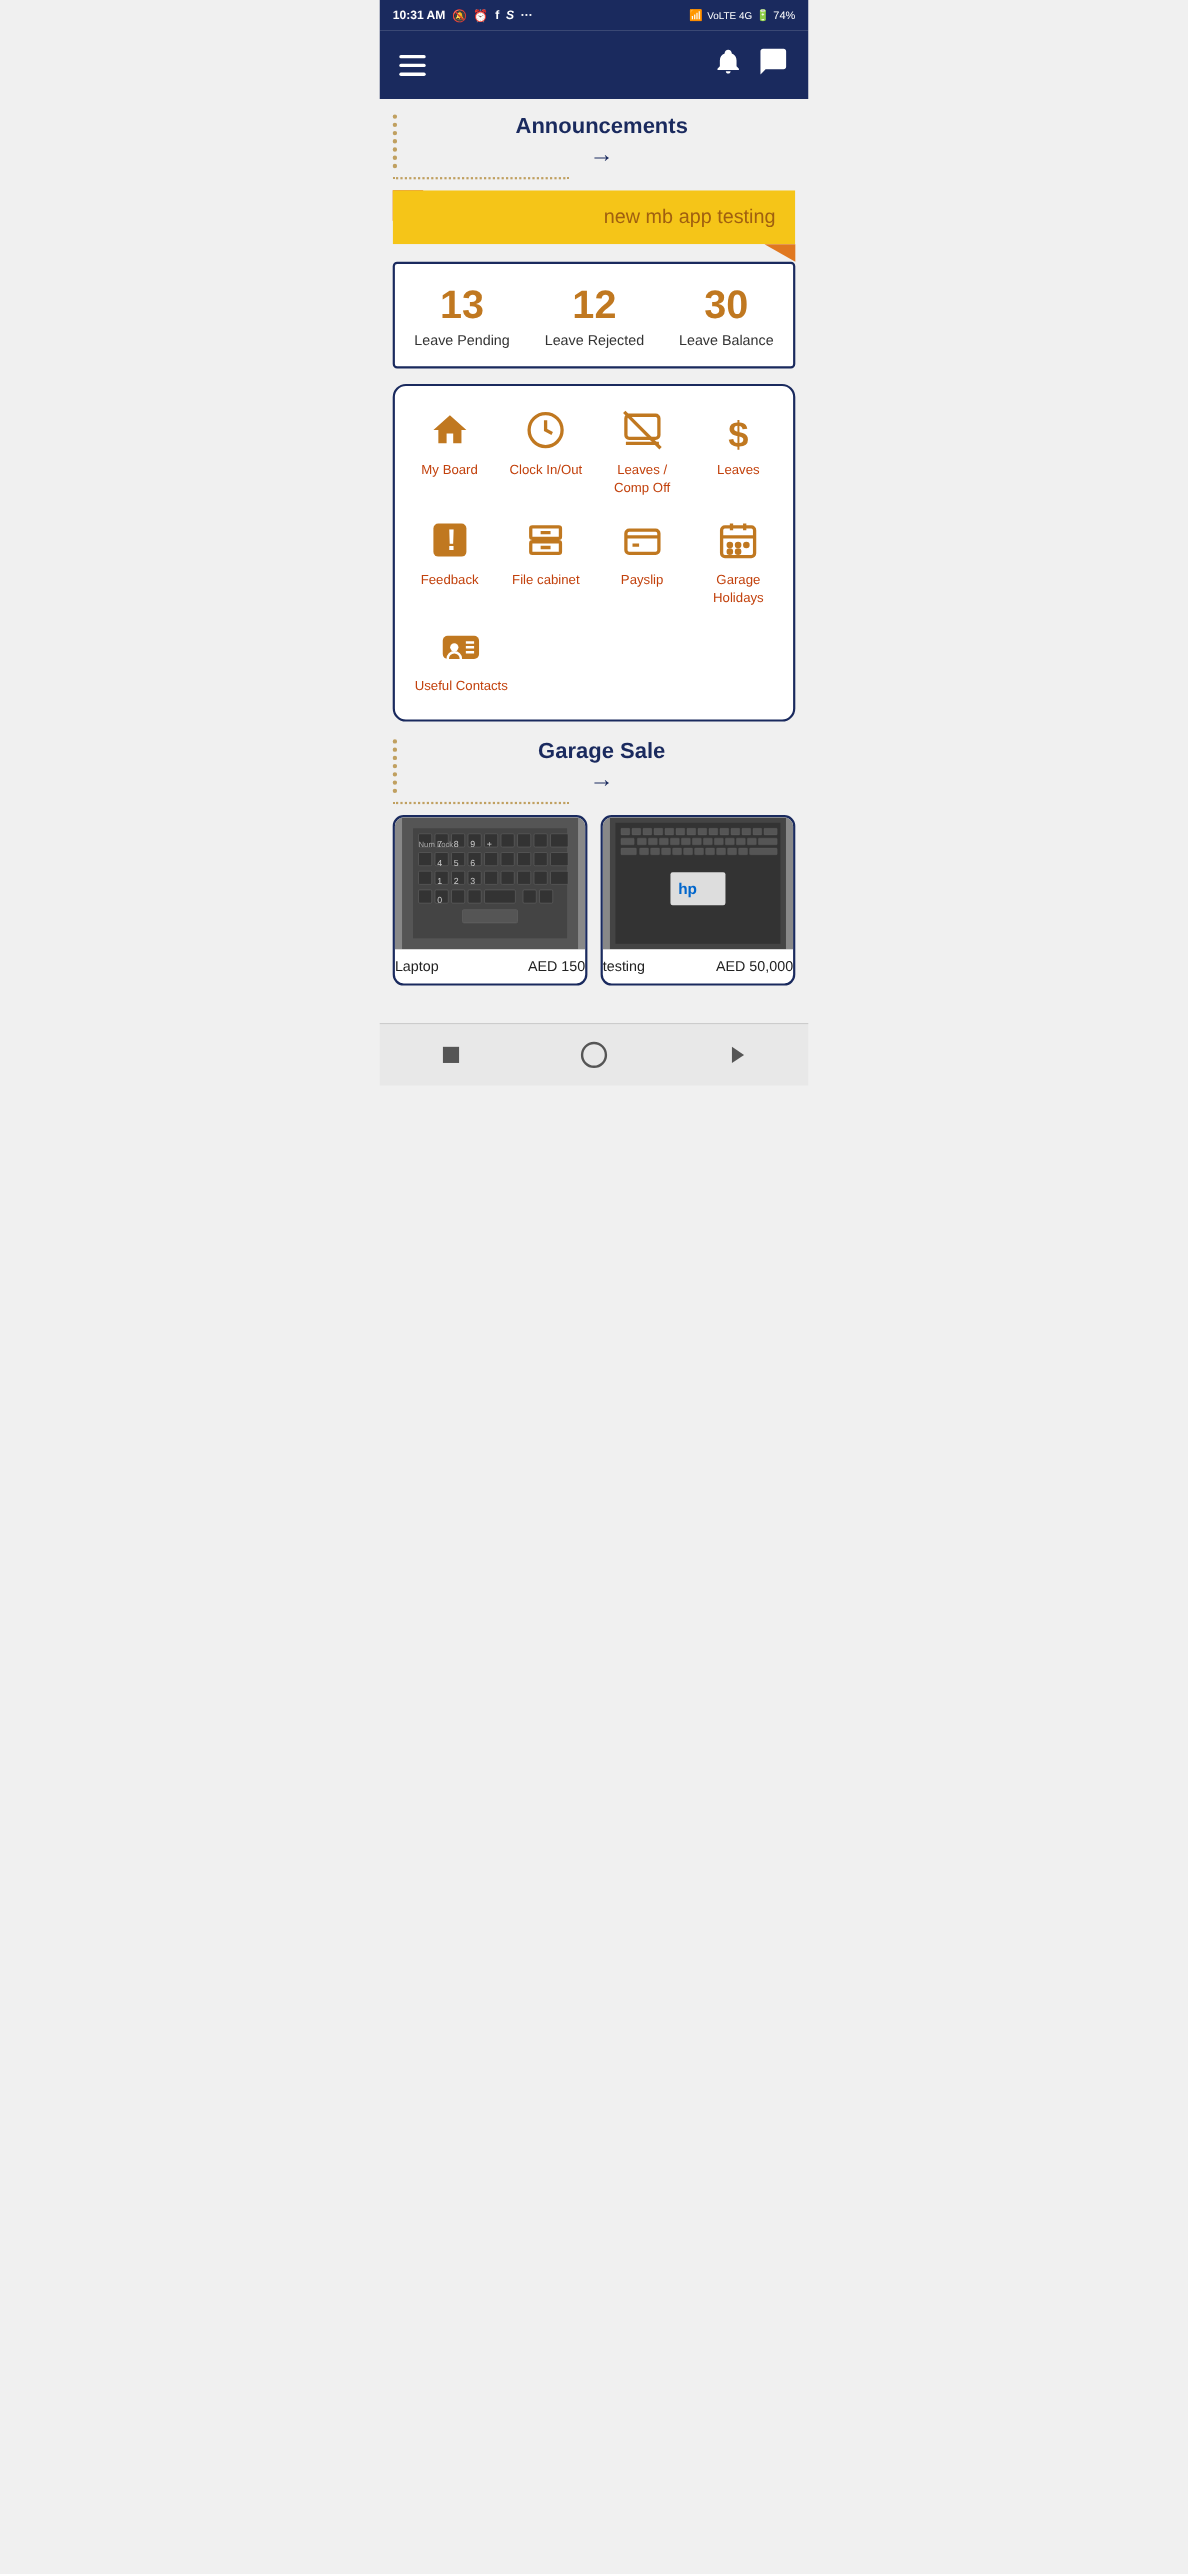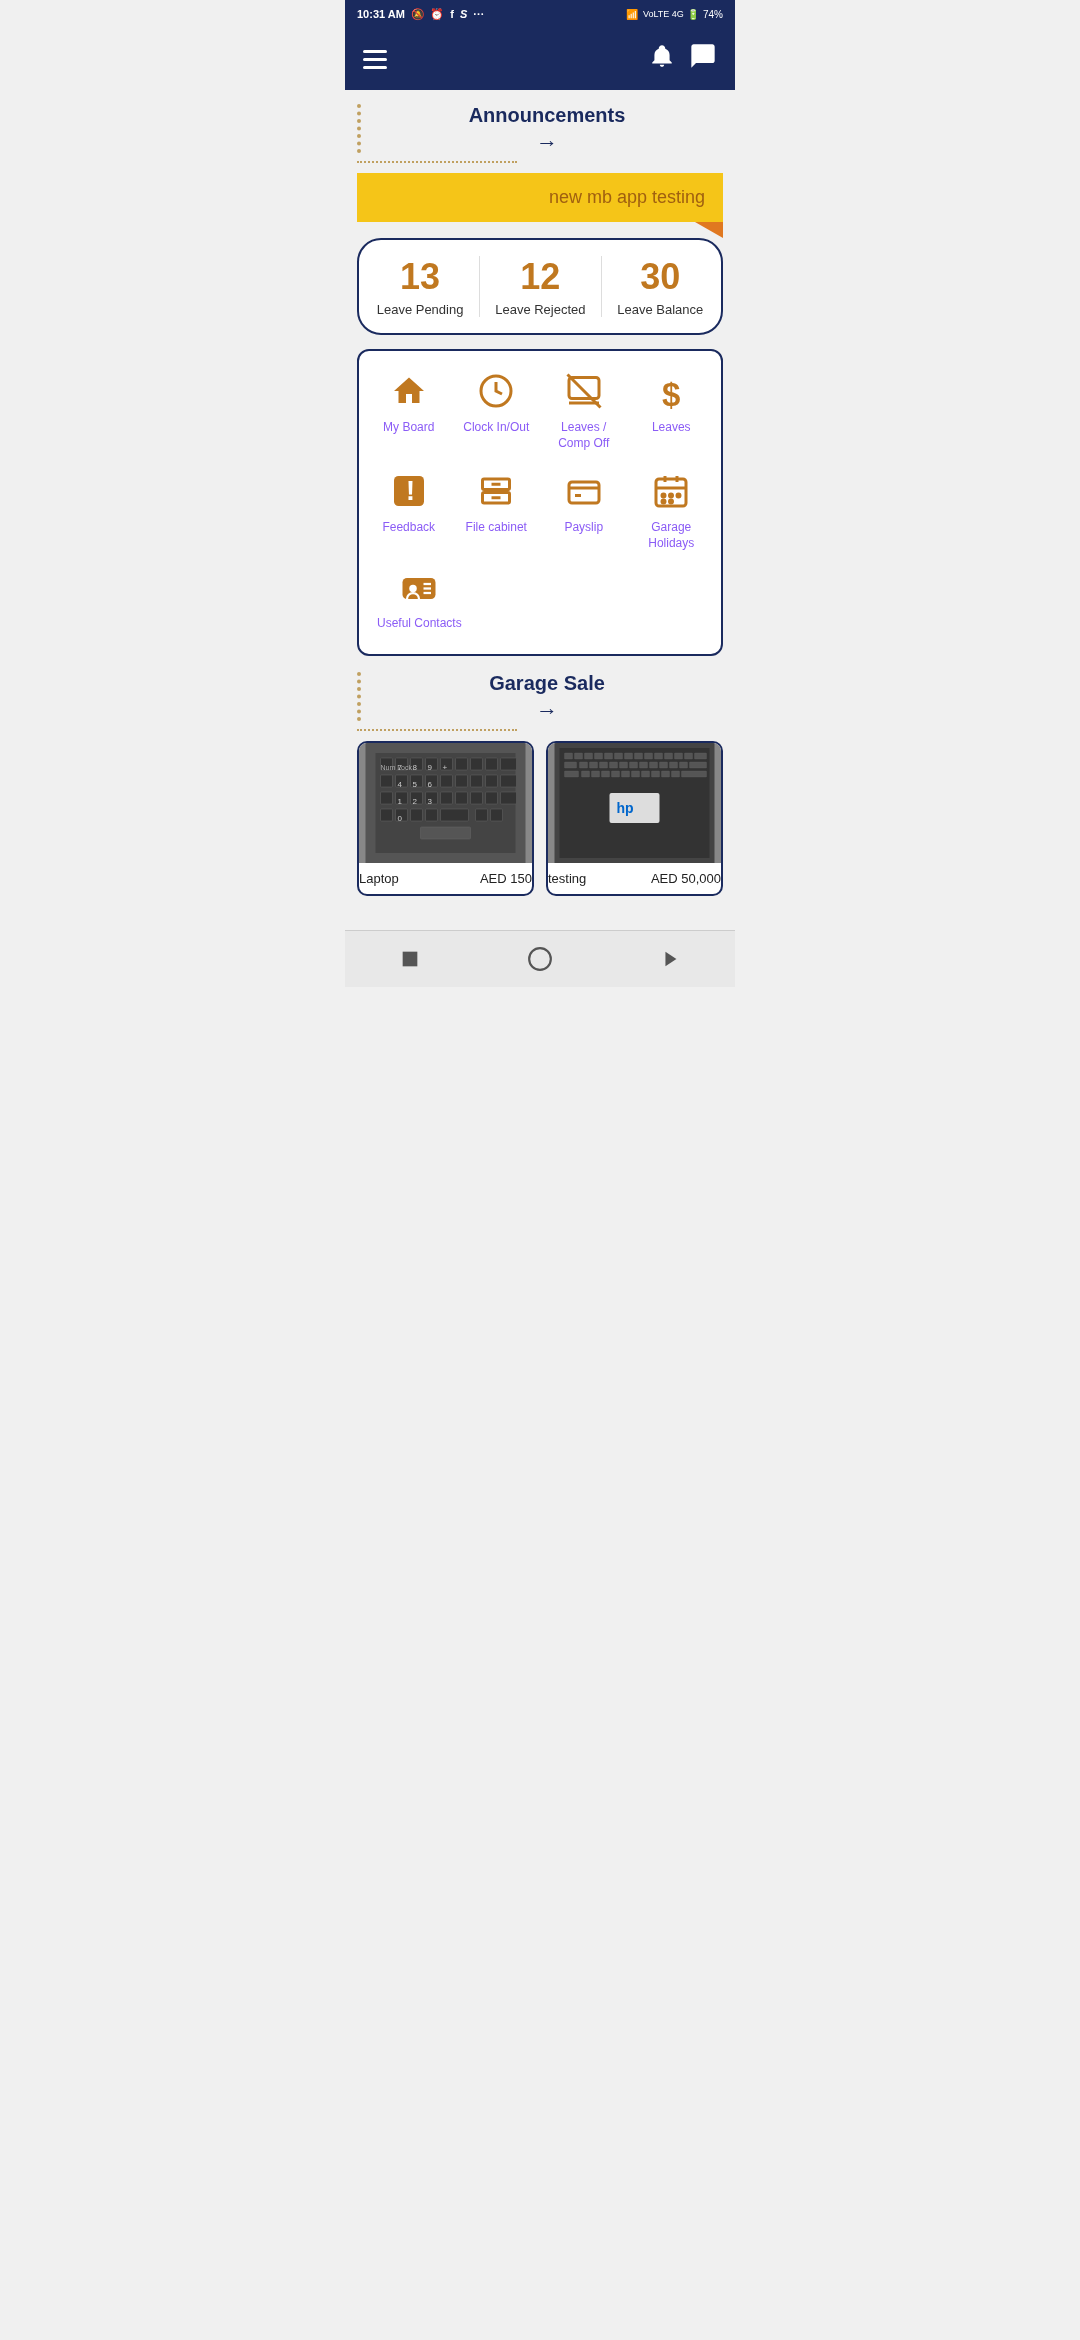--- a/index.html
+++ b/index.html
@@ -107,25 +107,26 @@
       right: 0; bottom: -16px;
       width: 0; height: 0;
       border-top: 16px solid #e07820;
       border-left: 28px solid transparent;
     }
 
     
     .leave-stats-card {
       background: white;
       border: 2px solid #1a2a5e;
-      border-radius: 24px;
+      border-radius: 4px;
       display: flex;
       justify-content: space-around;
       padding: 16px 10px;
       margin-bottom: 14px;
+      align-items: center;
     }
     .leave-stat { text-align: center; }
     .leave-stat-number {
       font-size: 36px;
       font-weight: 700;
       color: #c07820;
     }
     .leave-stat-label {
       font-size: 13px;
       color: #333;
@@ -157,21 +158,21 @@
       padding: 6px 2px;
     }
     .menu-icon {
       font-size: 32px;
       color: #c07820;
       margin-bottom: 6px;
       line-height: 1;
     }
     .menu-label {
       font-size: 12px;
-      color: #8b5cf6;
+      color: #c2410c;
       text-align: center;
       line-height: 1.3;
     }
     .menu-row-single {
       display: flex;
       justify-content: flex-start;
       padding: 0 8px;
       margin-top: 6px;
     }
 

